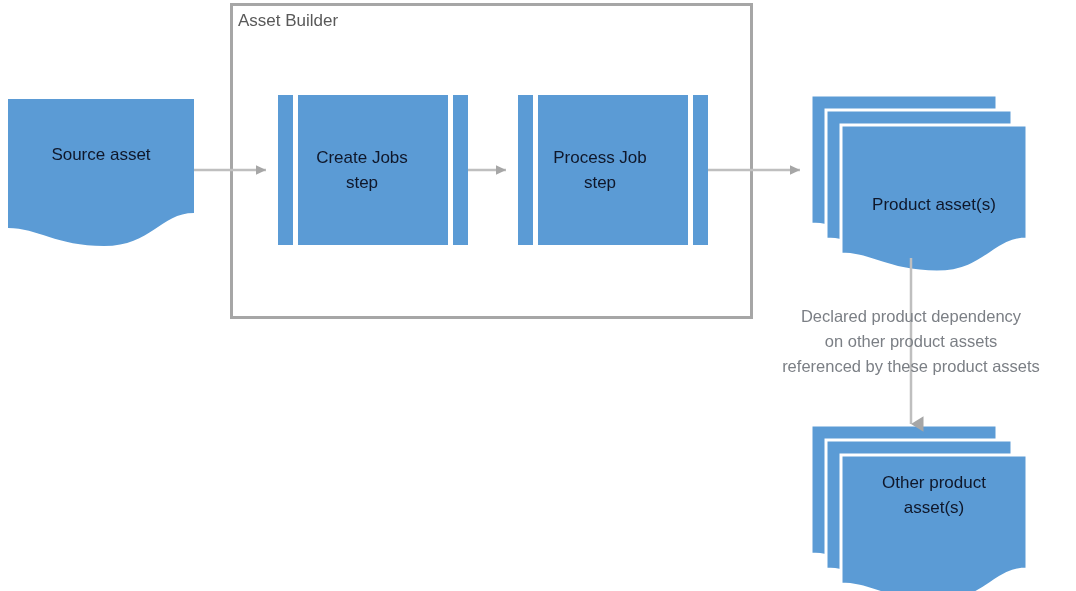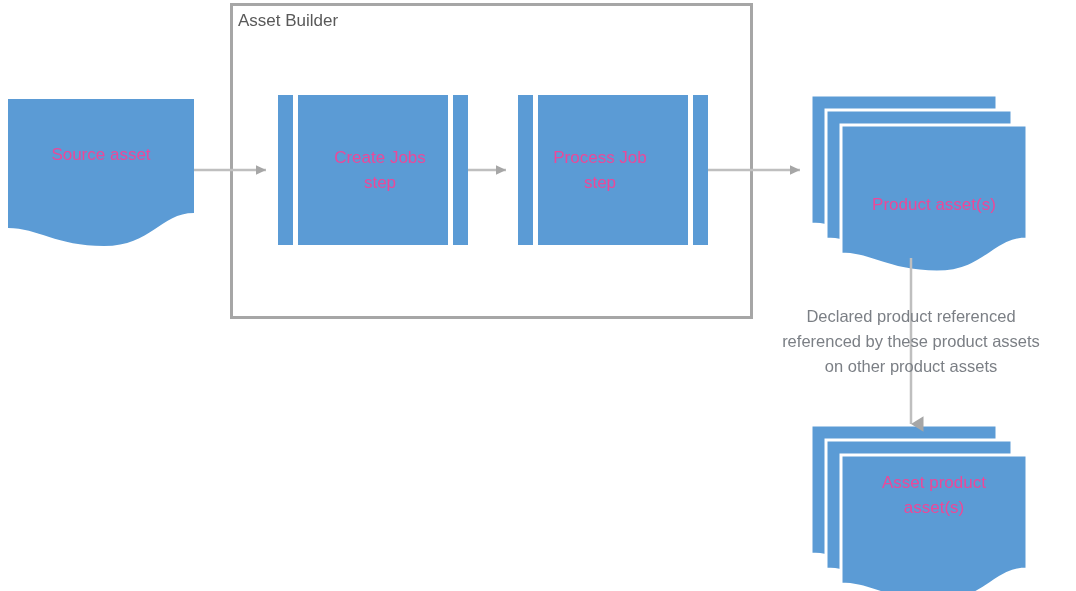--- a/index.html
+++ b/index.html
@@ -21,21 +21,21 @@
   svg.layer {
     position: absolute;
     top: 0;
     left: 0;
     width: 1076px;
     height: 591px;
   }
   .lbl {
     position: absolute;
     text-align: center;
-    color: #ec4899;
+    color: #0f172a;
     font-size: 17px;
     line-height: 25px;
     font-family: "Liberation Sans", sans-serif;
     white-space: pre-line;
     pointer-events: none;
   }
   #asset-builder-title {
     position: absolute;
     left: 238px;
     top: 11px;
@@ -123,30 +123,30 @@
 
     <line x1="708" y1="170" x2="800" y2="170" stroke="#bfbfbf" stroke-width="2.5" marker-end="url(#arrow-r)"></line>
 
     <line x1="911" y1="258" x2="911" y2="424" stroke="#bfbfbf" stroke-width="2.5" marker-end="url(#arrow-d)"></line>
   </svg>
 
   <div id="asset-builder-title">Asset Builder</div>
 
   <div class="lbl" style="left:8px; top:142px; width:186px;">Source asset</div>
 
-  <div class="lbl" style="left:302px; top:145px; width:156px;">Create Jobs
+  <div class="lbl" style="left:284px; top:145px; width:156px;">Create Jobs
 step</div>
 
   <div class="lbl" style="left:522px; top:145px; width:156px;">Process Job
 step</div>
 
   <div class="lbl" style="left:841px; top:166px; width:186px;margin-top:26px;">Product asset(s)</div>
 
-  <div class="lbl" style="left:841px; top:470px; width:186px;">Asset product
+  <div class="lbl" style="left:841px; top:470px; width:186px;">Other product
 asset(s)</div>
 
   <div id="dependency-note">
-    <div>Declared product referenced</div>
+    <div>Declared product dependency</div>
+    <div>on other product assets</div>
     <div>referenced by these product assets</div>
-    <div>on other product assets</div>
   </div>
 
 </div>
 
 </body></html>

